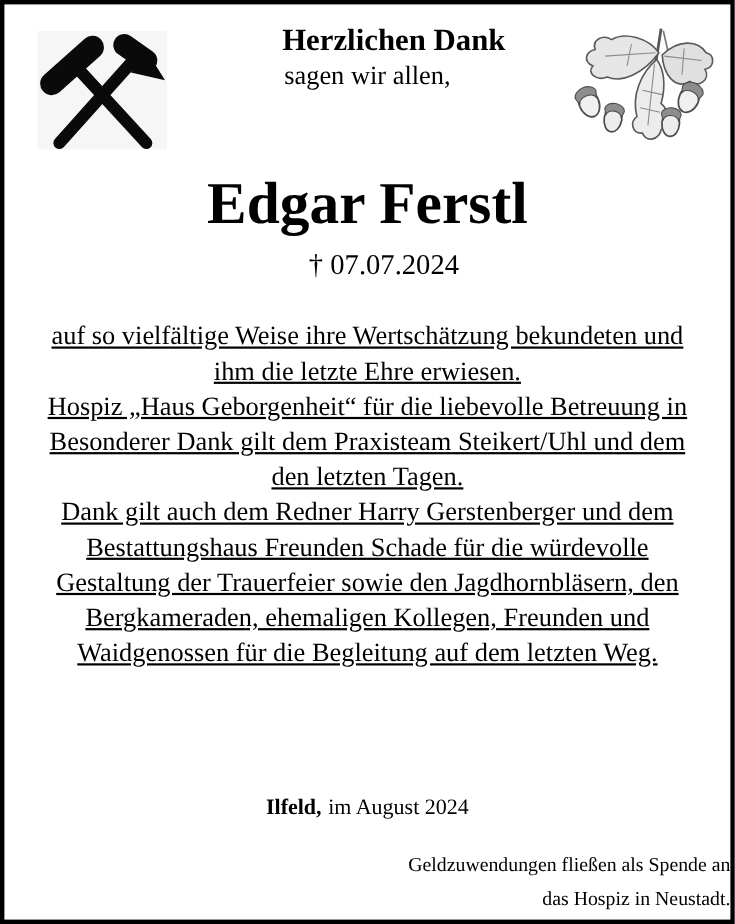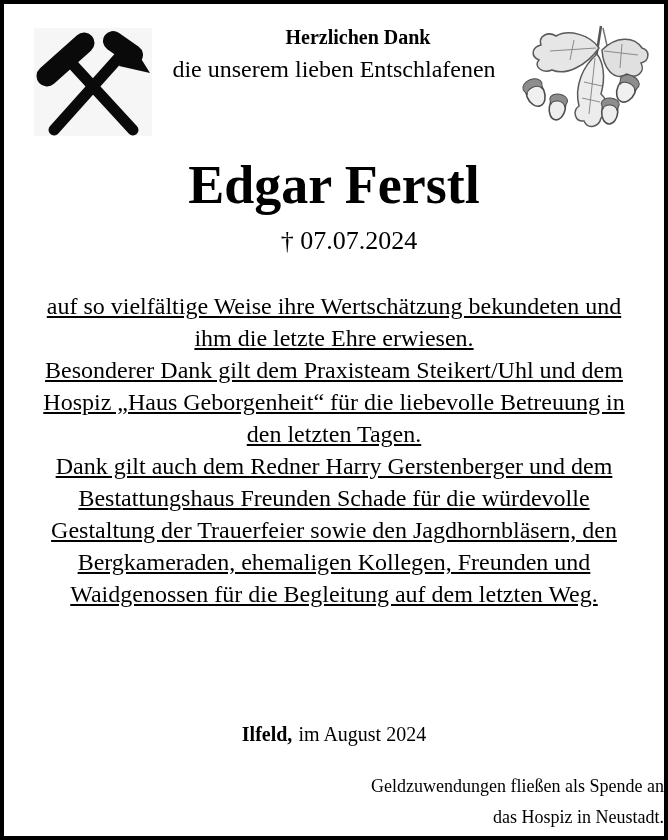--- a/index.html
+++ b/index.html
@@ -20,21 +20,21 @@
     color: #000000;
   }
   .txt-block {
     position: absolute;
     left: 0;
     right: 0;
     text-align: center;
     white-space: nowrap;
   }
   .header          { top: 17px;  font-size: 24px; line-height: 32px; }
-  .header .title   { font-size: 20px; font-weight: bold; margin-left: 48px; }
+  .header .title   { font-size: 28px; font-weight: bold; margin-left: 48px; }
   .deceased-name   { top: 151px; font-size: 54px; line-height: 60px; font-weight: bold; }
   .death-date      { top: 222px; font-size: 26px; line-height: 30px; margin-left: 30px; }
   .body-text       { top: 286px; font-size: 24px; line-height: 32px; text-decoration: underline; }
   .signatures      { top: 637px; font-size: 24px; line-height: 32px; font-weight: bold; }
   .place-date      { top: 714px; font-size: 20px; line-height: 32px; }
   .place-date .place { font-weight: bold; margin-right: 0.3em; }
   .donation        { top: 767px; font-size: 18px; line-height: 31px; text-align: right; }
 
   .icon-hammers {
     position: absolute;
@@ -97,32 +97,32 @@
       <path d="M-10,-4 A10,7 0 0 1 10,-4 L8,2 A8,5 0 0 0 -8,2 Z" fill="#8d8d8d" stroke="#4d4d4d" stroke-width="1"></path>
     </g>
     <g transform="translate(106,84) rotate(4)">
       <ellipse cx="0" cy="4" rx="8" ry="12" fill="#ededed" stroke="#4d4d4d" stroke-width="1.6"></ellipse>
       <path d="M-9,-4 A9,6 0 0 1 9,-4 L7,2 A7,5 0 0 0 -7,2 Z" fill="#8d8d8d" stroke="#4d4d4d" stroke-width="1"></path>
     </g>
   </svg>
 
   <div class="txt-block header">
     <div class="title">Herzlichen Dank</div>
-    <div>die unserem lieben Entschlafenen</div>
+    <div>sagen wir allen,</div>
   </div>
 
   <div class="txt-block deceased-name">Edgar Ferstl</div>
 
   <div class="txt-block death-date">† 07.07.2024</div>
 
   <div class="txt-block body-text">
     <div>auf so vielfältige Weise ihre Wertschätzung bekundeten und</div>
     <div>ihm die letzte Ehre erwiesen.</div>
+    <div>Hospiz „Haus Geborgenheit“ für die liebevolle Betreuung in</div>
     <div>Besonderer Dank gilt dem Praxisteam Steikert/Uhl und dem</div>
-    <div>Hospiz „Haus Geborgenheit“ für die liebevolle Betreuung in</div>
     <div>den letzten Tagen.</div>
     <div>Dank gilt auch dem Redner Harry Gerstenberger und dem</div>
     <div>Bestattungshaus Freunden Schade für die würdevolle</div>
     <div>Gestaltung der Trauerfeier sowie den Jagdhornbläsern, den</div>
     <div>Bergkameraden, ehemaligen Kollegen, Freunden und</div>
     <div>Waidgenossen für die Begleitung auf dem letzten Weg.</div>
   </div>
 
 
   <div class="txt-block place-date">

